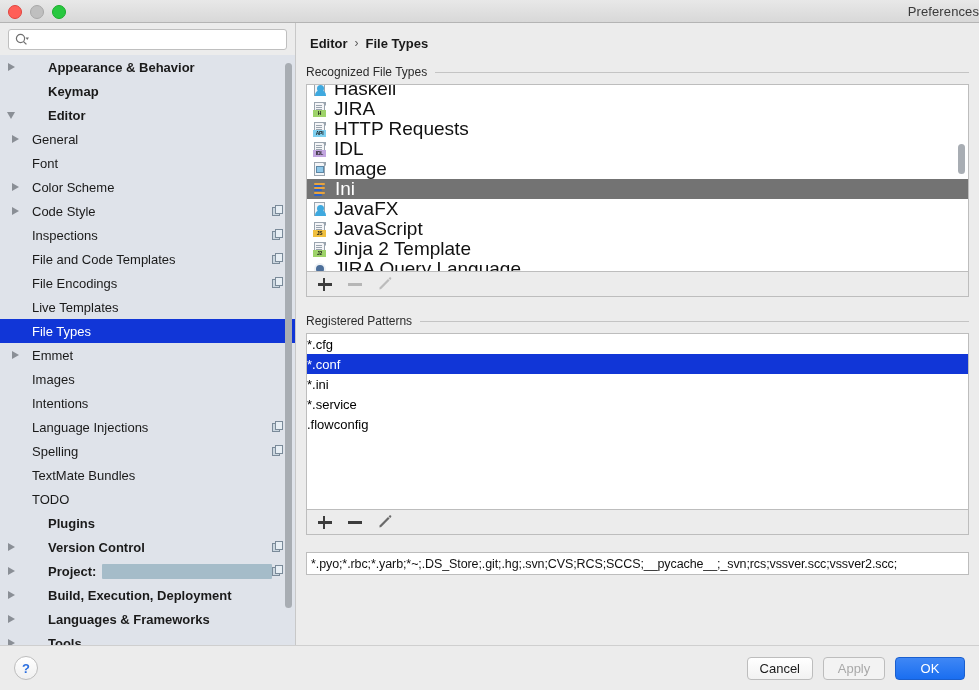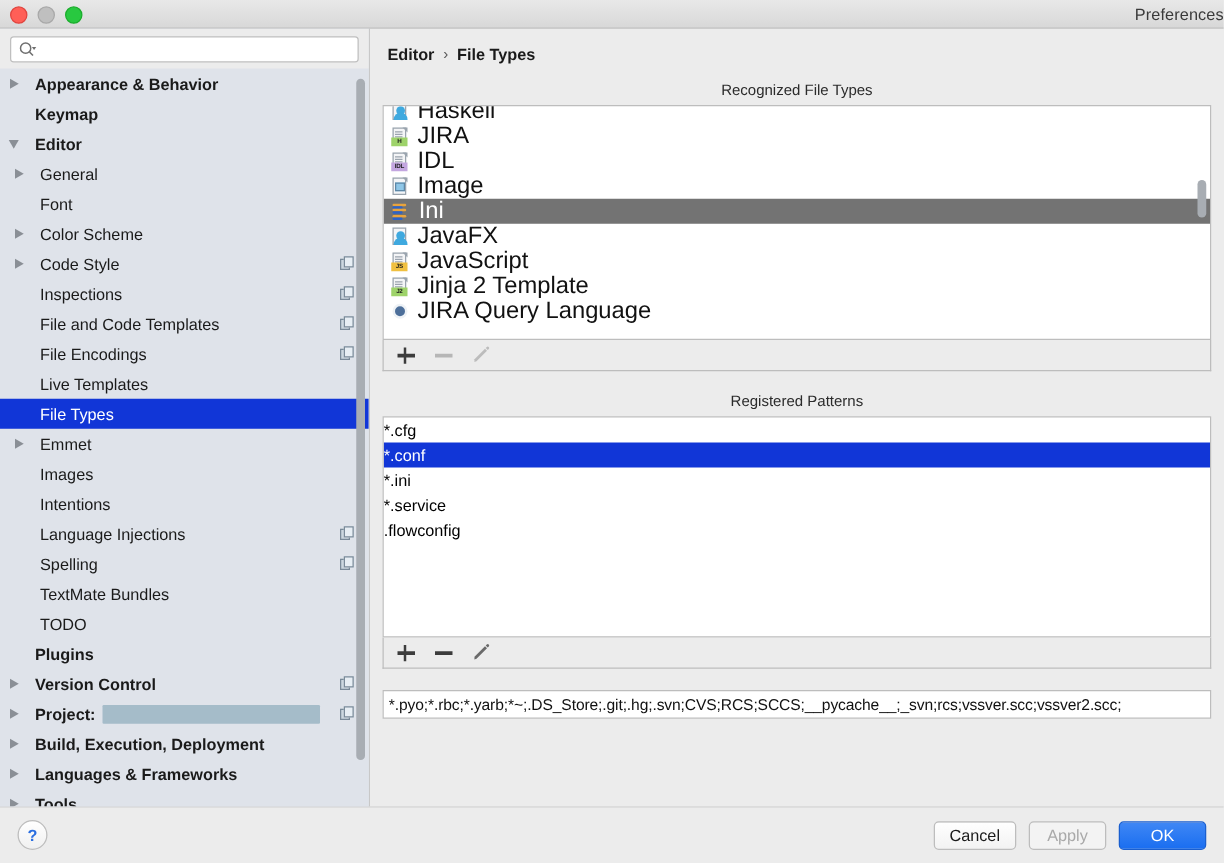--- a/index.html
+++ b/index.html
@@ -142,21 +142,21 @@
     border-color: transparent transparent transparent #8a8f96;
   }
   .tri-down {
     border-width: 7px 4.5px 0 4.5px;
     border-color: #8a8f96 transparent transparent transparent;
   }
   .row-label {
     font-size: 13px;
     color: #1a1a1a;
   }
-  .lvl0 .row-label { font-weight: bold; padding-left: 6px; }
+  .lvl0 .row-label { font-weight: bold; padding-left: 6px; margin-left: 20px; }
   .lvl1 { padding-left: 4px; }
   .lvl1 .row-label { padding-left: 6px; }
   .copy-badge {
     margin-left: auto;
     width: 13px;
     height: 13px;
     position: relative;
     flex: none;
   }
   .copy-badge .cb1 {
@@ -223,21 +223,20 @@
     margin: 0 7px;
     color: #5a5a5a;
     font-weight: normal;
     font-size: 12px;
   }
 
   .section-head {
     display: flex;
     align-items: center;
     margin-bottom: 5px;
-    flex-direction: column;
   }
   .section-title {
     font-size: 12px;
     color: #2b2b2b;
     white-space: nowrap;
   }
   .section-rule {
     flex: 1;
     height: 1px;
     background: #c4c4c4;
@@ -663,20 +662,29 @@
               <span class="ft-label">Haskell</span>
             </div>
             <div class="ft-row">
               <span class="ficon">
                 <span class="page"></span>
                 <span class="fold"></span>
                 <span class="lines"></span>
                 <span class="tag" style="background:#9ed36a">H</span>
               </span>
               <span class="ft-label">JIRA</span>
+            </div>
+            <div class="ft-row">
+              <span class="ficon">
+                <span class="page"></span>
+                <span class="fold"></span>
+                <span class="lines"></span>
+                <span class="tag" style="background:#7fd0f0">API</span>
+              </span>
+              <span class="ft-label">HTTP Requests</span>
             </div>
             <div class="ft-row">
               <span class="ficon">
                 <span class="page"></span>
                 <span class="fold"></span>
                 <span class="lines"></span>
                 <span class="tag" style="background:#c3a6e0">IDL</span>
               </span>
               <span class="ft-label">IDL</span>
             </div>

